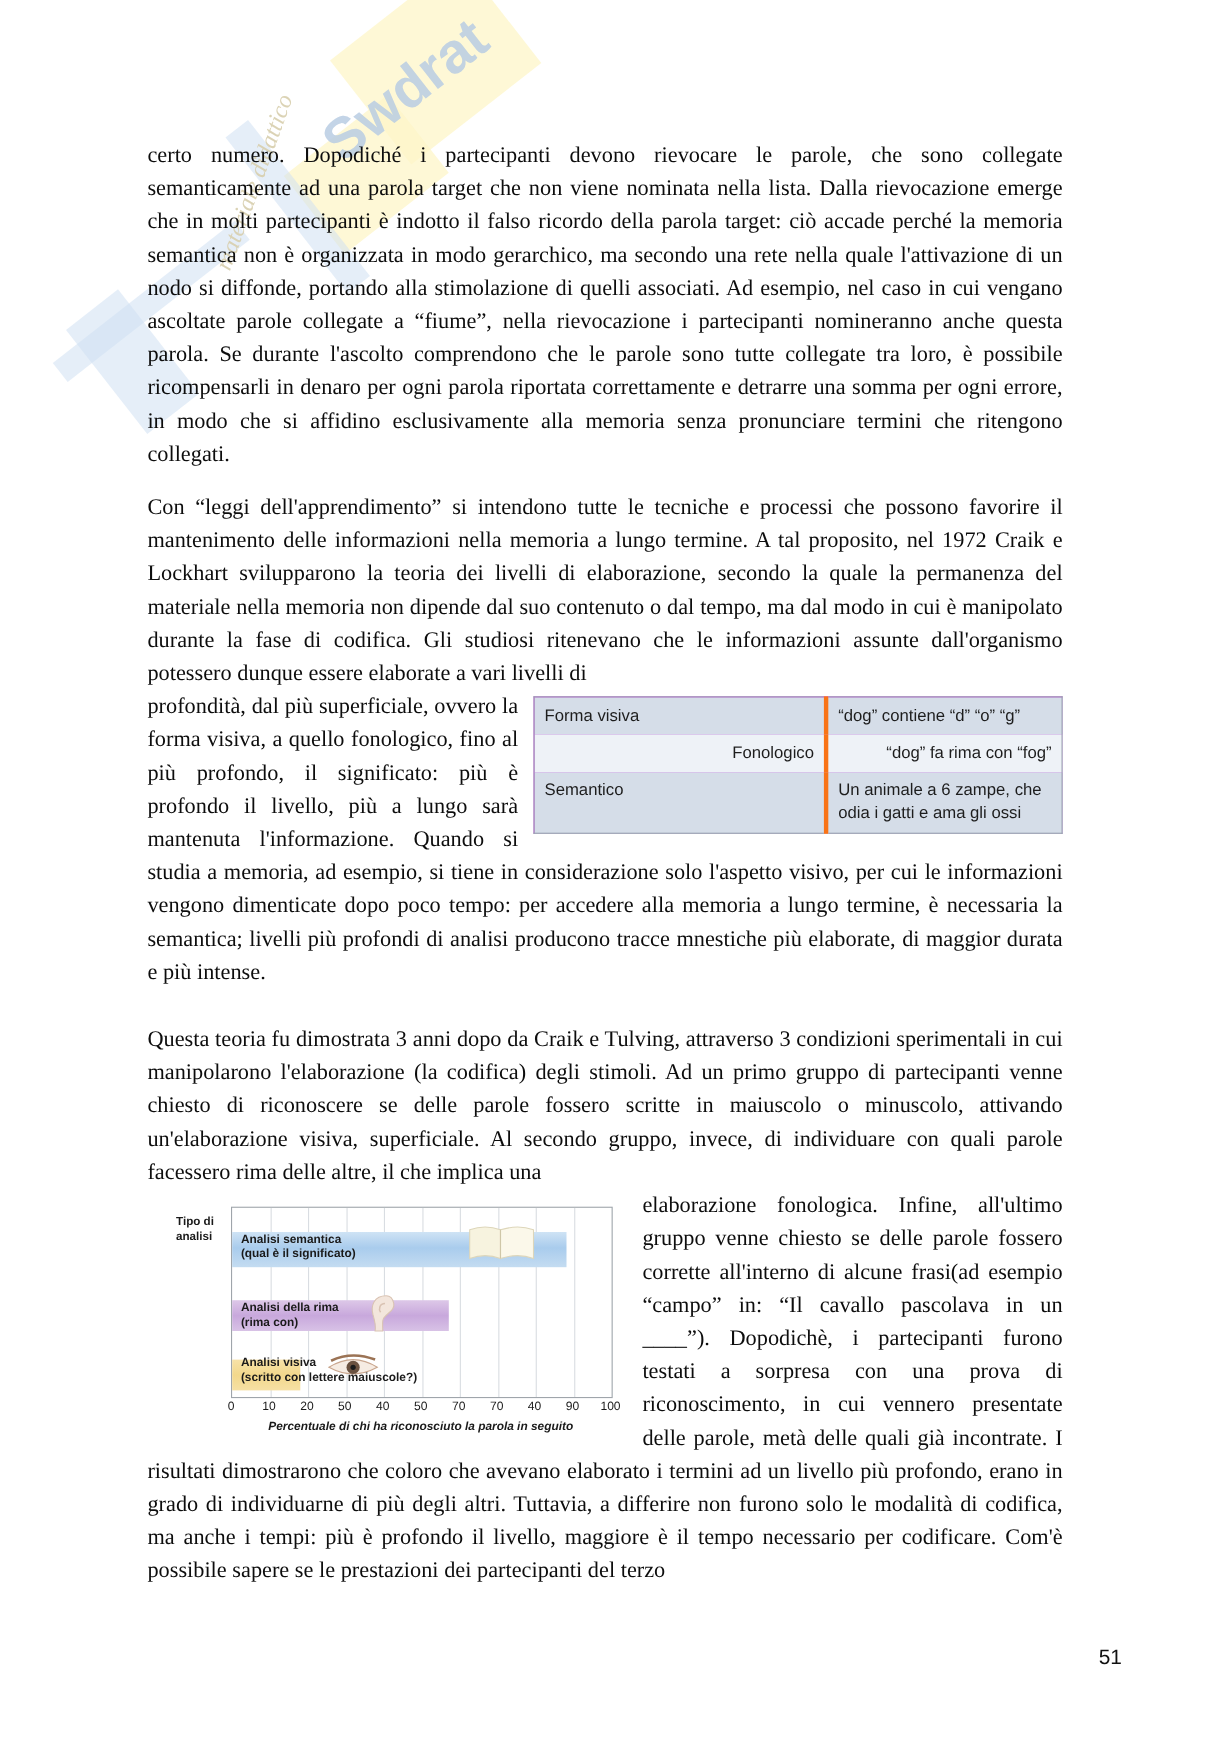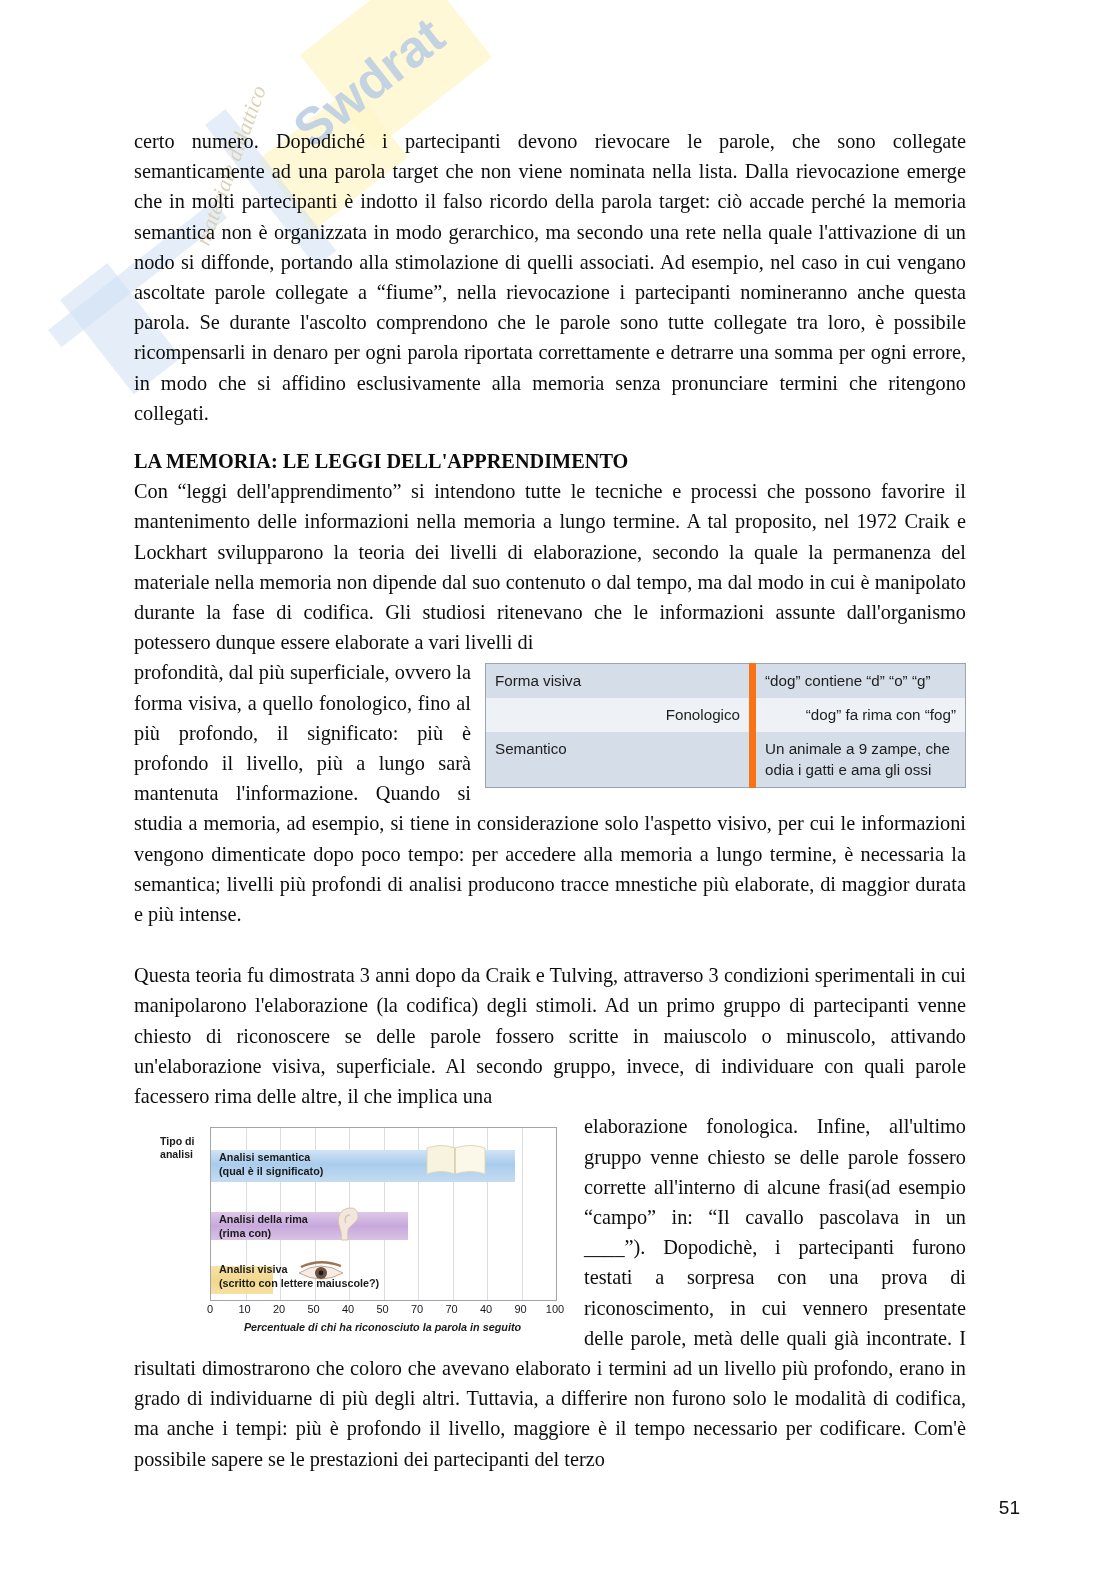--- a/index.html
+++ b/index.html
@@ -100,21 +100,21 @@
     padding: 6px 9px 7px 9px;
     font-size: 15.2px;
     line-height: 21px;
     color: #1d1d1d;
     vertical-align: top;
     border: none;
   }
   .levels-table td.lbl { width: 245px; }
   .levels-table tr.r-odd  td { background: #d5dde8; }
   .levels-table tr.r-even td { background: #eef2f7; text-align: right; }
-  .levels-table td.val { border-left: 7px solid #f97316; }
+  .levels-table td.val { border-left: 4px solid #f97316; }
 
   
   .figure {
     position: relative;
     width: 428px;
     height: 224px;
     background: #ffffff;
     font-family: "Liberation Sans", sans-serif;
   }
   .fig-axis-title {
@@ -240,40 +240,39 @@
     <div class="wm-text" style="left:282px; top:112px; font-size:52px; transform:rotate(-38deg); transform-origin:left top;">Swdrat</div>
     <div class="wm-text-small" style="left:190px; top:240px; font-size:22px; transform:rotate(-70deg); transform-origin:left top;">materiale didattico</div>
   </div>
 
   <div id="content">
 
     <p>certo numero. Dopodiché i partecipanti devono rievocare le parole, che sono collegate semanticamente ad una parola target che non viene nominata nella lista. Dalla rievocazione emerge che in molti partecipanti è indotto il falso ricordo della parola target: ciò accade perché la memoria semantica non è organizzata in modo gerarchico, ma secondo una rete nella quale l'attivazione di un nodo si diffonde, portando alla stimolazione di quelli associati. Ad esempio, nel caso in cui vengano ascoltate parole collegate a “fiume”, nella rievocazione i partecipanti nomineranno anche questa parola. Se durante l'ascolto comprendono che le parole sono tutte collegate tra loro, è possibile ricompensarli in denaro per ogni parola riportata correttamente e detrarre una somma per ogni errore, in modo che si affidino esclusivamente alla memoria senza pronunciare termini che ritengono collegati.</p>
 
     <div class="gap-small"></div>
 
-    <h2 class="heading">LA MEMORIA: LE LEGGI DELL'APPRENDIMENTO</h2>
 
     <p>Con “leggi dell'apprendimento” si intendono tutte le tecniche e processi che possono favorire il mantenimento delle informazioni nella memoria a lungo termine. A tal proposito, nel 1972 Craik e Lockhart svilupparono la teoria dei livelli di elaborazione, secondo la quale la permanenza del materiale nella memoria non dipende dal suo contenuto o dal tempo, ma dal modo in cui è manipolato durante la fase di codifica. Gli studiosi ritenevano che le informazioni assunte dall'organismo potessero dunque essere elaborate a vari livelli di</p>
 
     <div class="clearfix">
 
       <div class="float-right-table">
         <table class="levels-table">
           <tbody>
             <tr class="r-odd">
               <td class="lbl">Forma visiva</td>
               <td class="val">“dog” contiene “d” “o” “g”</td>
             </tr>
             <tr class="r-even">
               <td class="lbl">Fonologico</td>
               <td class="val">“dog” fa rima con “fog”</td>
             </tr>
             <tr class="r-odd">
               <td class="lbl">Semantico</td>
-              <td class="val">Un animale a 9 zampe, che odia i gatti e ama gli ossi</td>
+              <td class="val">Un animale a 6 zampe, che odia i gatti e ama gli ossi</td>
             </tr>
           </tbody>
         </table>
       </div>
 
       <p>profondità, dal più superficiale, ovvero la forma visiva, a quello fonologico, fino al più profondo, il significato: più è profondo il livello, più a lungo sarà mantenuta l'informazione. Quando si studia a memoria, ad esempio, si tiene in considerazione solo l'aspetto visivo, per cui le informazioni vengono dimenticate dopo poco tempo: per accedere alla memoria a lungo termine, è necessaria la semantica; livelli più profondi di analisi producono tracce mnestiche più elaborate, di maggior durata e più intense.</p>
     </div>
 
     <div class="gap-para"></div>
 

